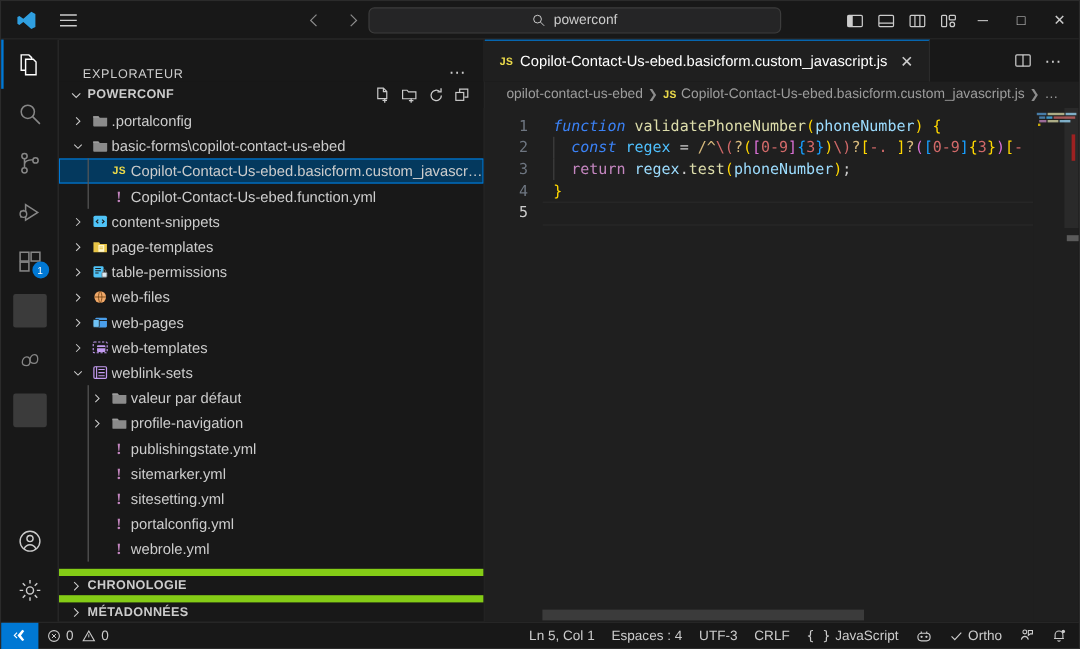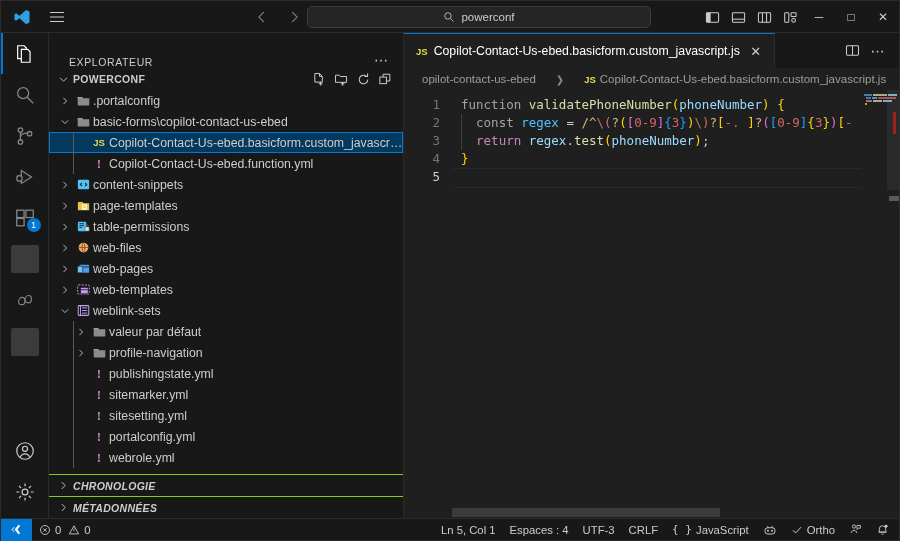--- a/index.html
+++ b/index.html
@@ -121,21 +121,21 @@
   .sb-more { color: #cccccc; font-size: 14px; letter-spacing: 1px; padding: 0 6px; }
 
   .section-header {
     height: 22px; min-height: 22px;
     display: flex; align-items: center;
     padding-left: 6px; gap: 2px;
     font-size: 10.5px; font-weight: bold;
     letter-spacing: .3px; color: #cccccc;
     background: #181818;
   }
-  .section-header.bordered { border-top: 1px solid #84cc16; font-style: italic; }
+  .section-header.bordered { border-top: 6px solid #84cc16; }
   .sh-actions { margin-left: auto; display: flex; align-items: center; gap: 2px; padding-right: 8px; }
   .sh-act { width: 20px; height: 20px; display: flex; align-items: center; justify-content: center; color: #cccccc; }
   .chev { width: 16px; display: flex; align-items: center; justify-content: center; color: #cccccc; }
 
   .tree { flex: 1; overflow: hidden; position: relative; padding-top: 0; }
   .row {
     height: 21px; display: flex; align-items: center;
     font-size: 12.3px; color: #cccccc;
     white-space: nowrap; position: relative;
   }
@@ -143,21 +143,21 @@
     background: #04395e;
     outline: 1px solid #0078d4; outline-offset: -1px;
   }
   .row .twisty {
     width: 16px; min-width: 16px; display: flex;
     align-items: center; justify-content: center;
     color: #cccccc; font-size: 9px;
   }
   .row .ficon { width: 20px; min-width: 20px; display: flex; align-items: center; justify-content: center; }
   .row .label { overflow: hidden; text-overflow: ellipsis; }
-  .js-badge { color: #e9d84a; font-size: 9.5px; font-weight: bold; font-family: Liberation Sans, sans-serif; }
+  .js-badge { color: #e9d84a; font-size: 9.5px; font-weight: bold; font-family: Liberation Mono, monospace; }
   .yml-badge { color: #c586c0; font-size: 13px; font-weight: bold; font-family: "Liberation Serif", serif; }
   .indent-guide {
     position: absolute; top: 0; bottom: 0; width: 1px; background: #585858;
   }
 
   
   .editor-area { flex: 1; display: flex; flex-direction: column; background: #1f1f1f; min-width: 0; position: relative; }
   .tabsbar {
     height: 35px; min-height: 35px;
     background: #181818;
@@ -174,21 +174,21 @@
     max-width: 420px;
   }
   .tab .tab-label { overflow: hidden; text-overflow: ellipsis; white-space: nowrap; }
   .tab .tab-close { color: #cccccc; font-size: 13px; margin-left: 2px; width: 16px; text-align: center; }
   .tabs-actions { margin-left: auto; display: flex; align-items: center; gap: 4px; padding-right: 10px; color: #cccccc; }
   .tabs-actions > div { width: 22px; height: 26px; display: flex; align-items: center; justify-content: center; }
 
   .breadcrumbs {
     height: 22px; min-height: 22px;
     display: flex; align-items: center;
-    padding-left: 18px; gap: 20px;
+    padding-left: 18px; gap: 4px;
     font-size: 11.5px; color: #9d9d9d;
     white-space: nowrap; overflow: hidden;
   }
   .bc-sep { color: #8c8c8c; font-size: 10px; }
   .bc-item { display: flex; align-items: center; gap: 4px; }
 
   .code-wrap { flex: 1; display: flex; position: relative; overflow: hidden; background: #1f1f1f; }
   .gutter {
     width: 48px; min-width: 48px;
     padding-top: 6px;
@@ -206,21 +206,21 @@
     font-size: 12.5px; line-height: 18px;
     white-space: pre; overflow: hidden; position: relative;
   }
   .code .line { height: 18px; position: relative; }
   .code .line.active-line::after {
     content: ""; position: absolute; left: -9px; right: -400px; top: 0; height: 18px;
     border-top: 1px solid #282828; border-bottom: 1px solid #282828;
     pointer-events: none;
   }
   .ig { position: absolute; width: 1px; top: 0; height: 18px; background: #404040; }
-  .kw    { color: #a3a3a3; }
+  .kw    { color: #3b82f6; font-style: italic; }
   .kw2   { color: #c586c0; }
   .fn    { color: #dcdcaa; }
   .param { color: #9cdcfe; }
   .var   { color: #4fc1ff; }
   .punc  { color: #cccccc; }
   .brace-y { color: #ffd700; }
   .brace-p { color: #da70d6; }
   .brace-b { color: #179fff; }
   .rx    { color: #d16969; }
   .rx2   { color: #d7ba7d; }

